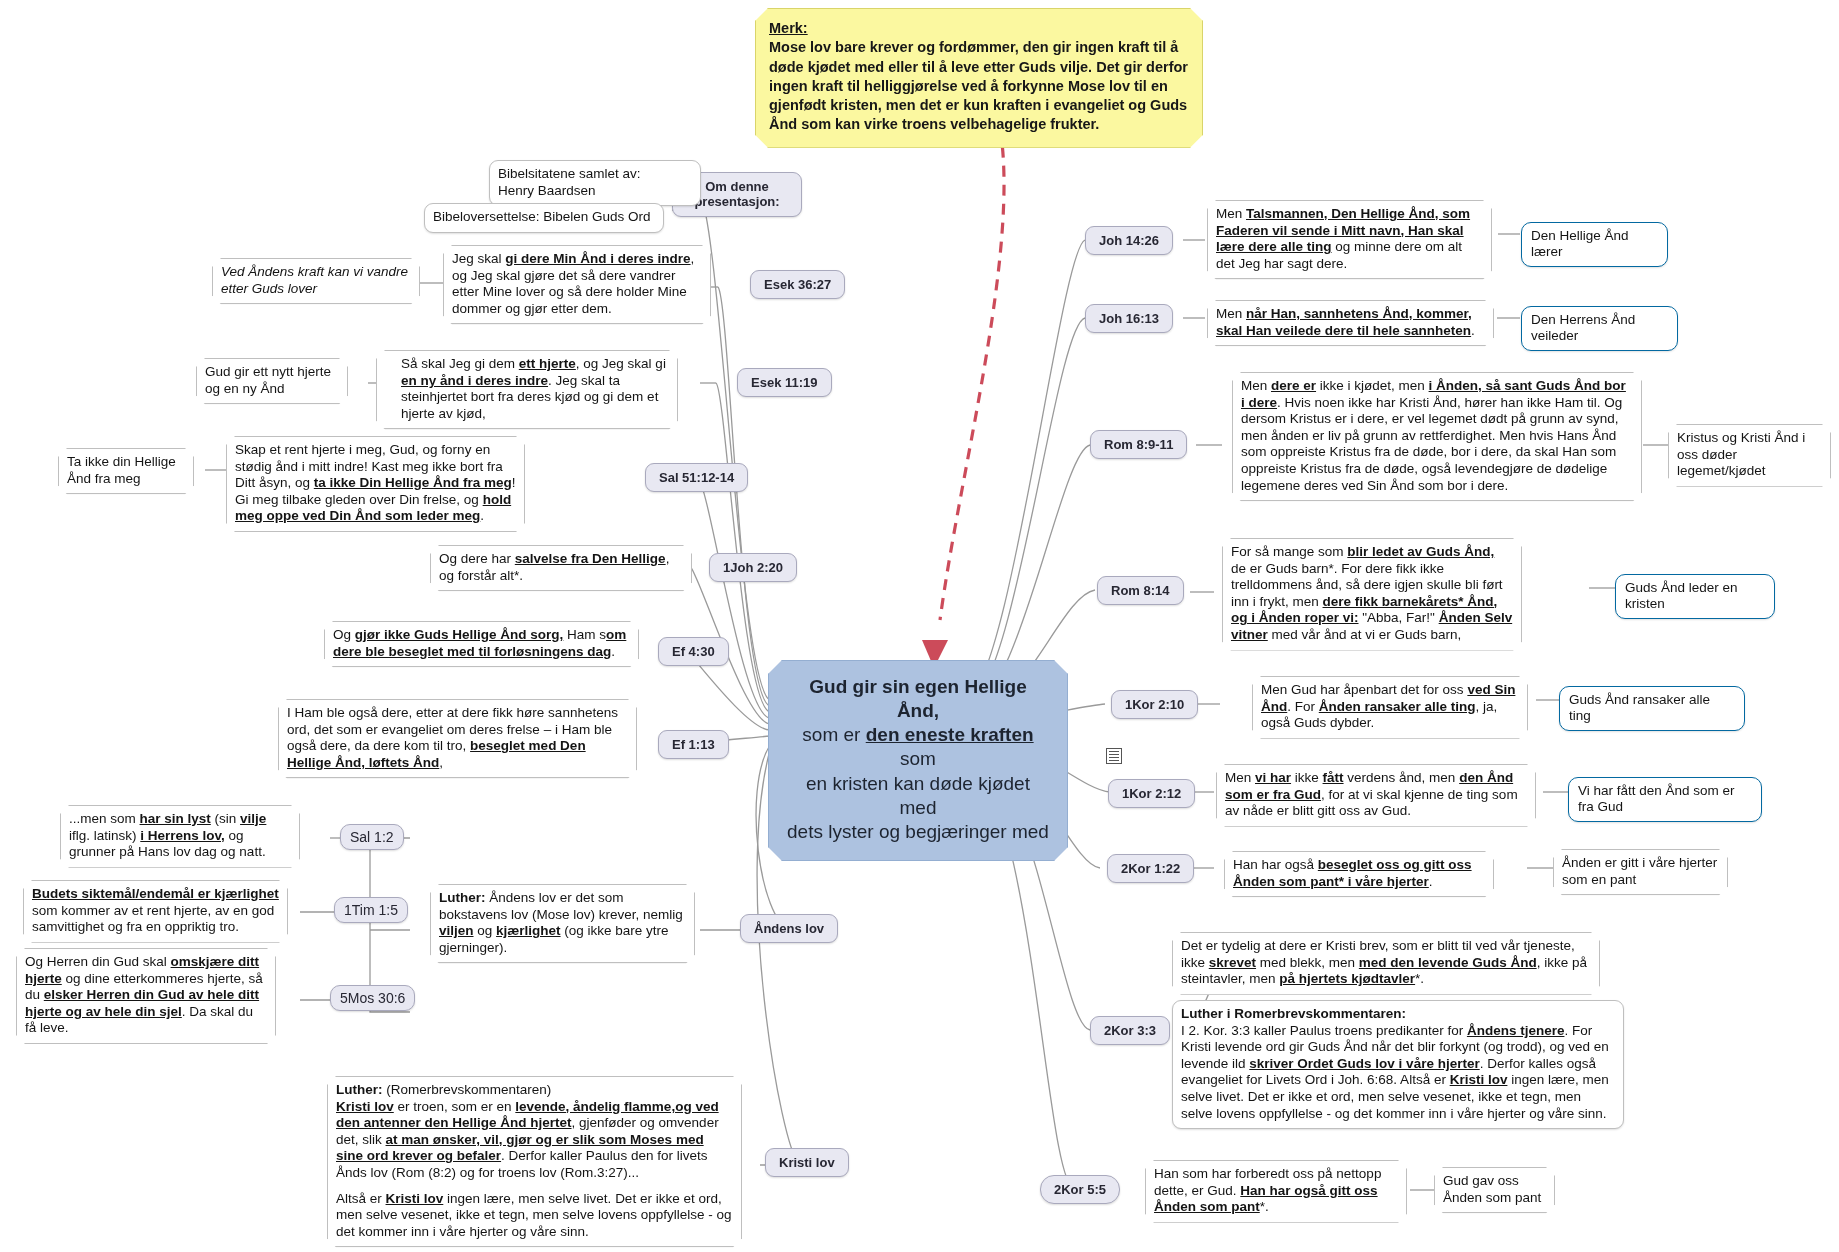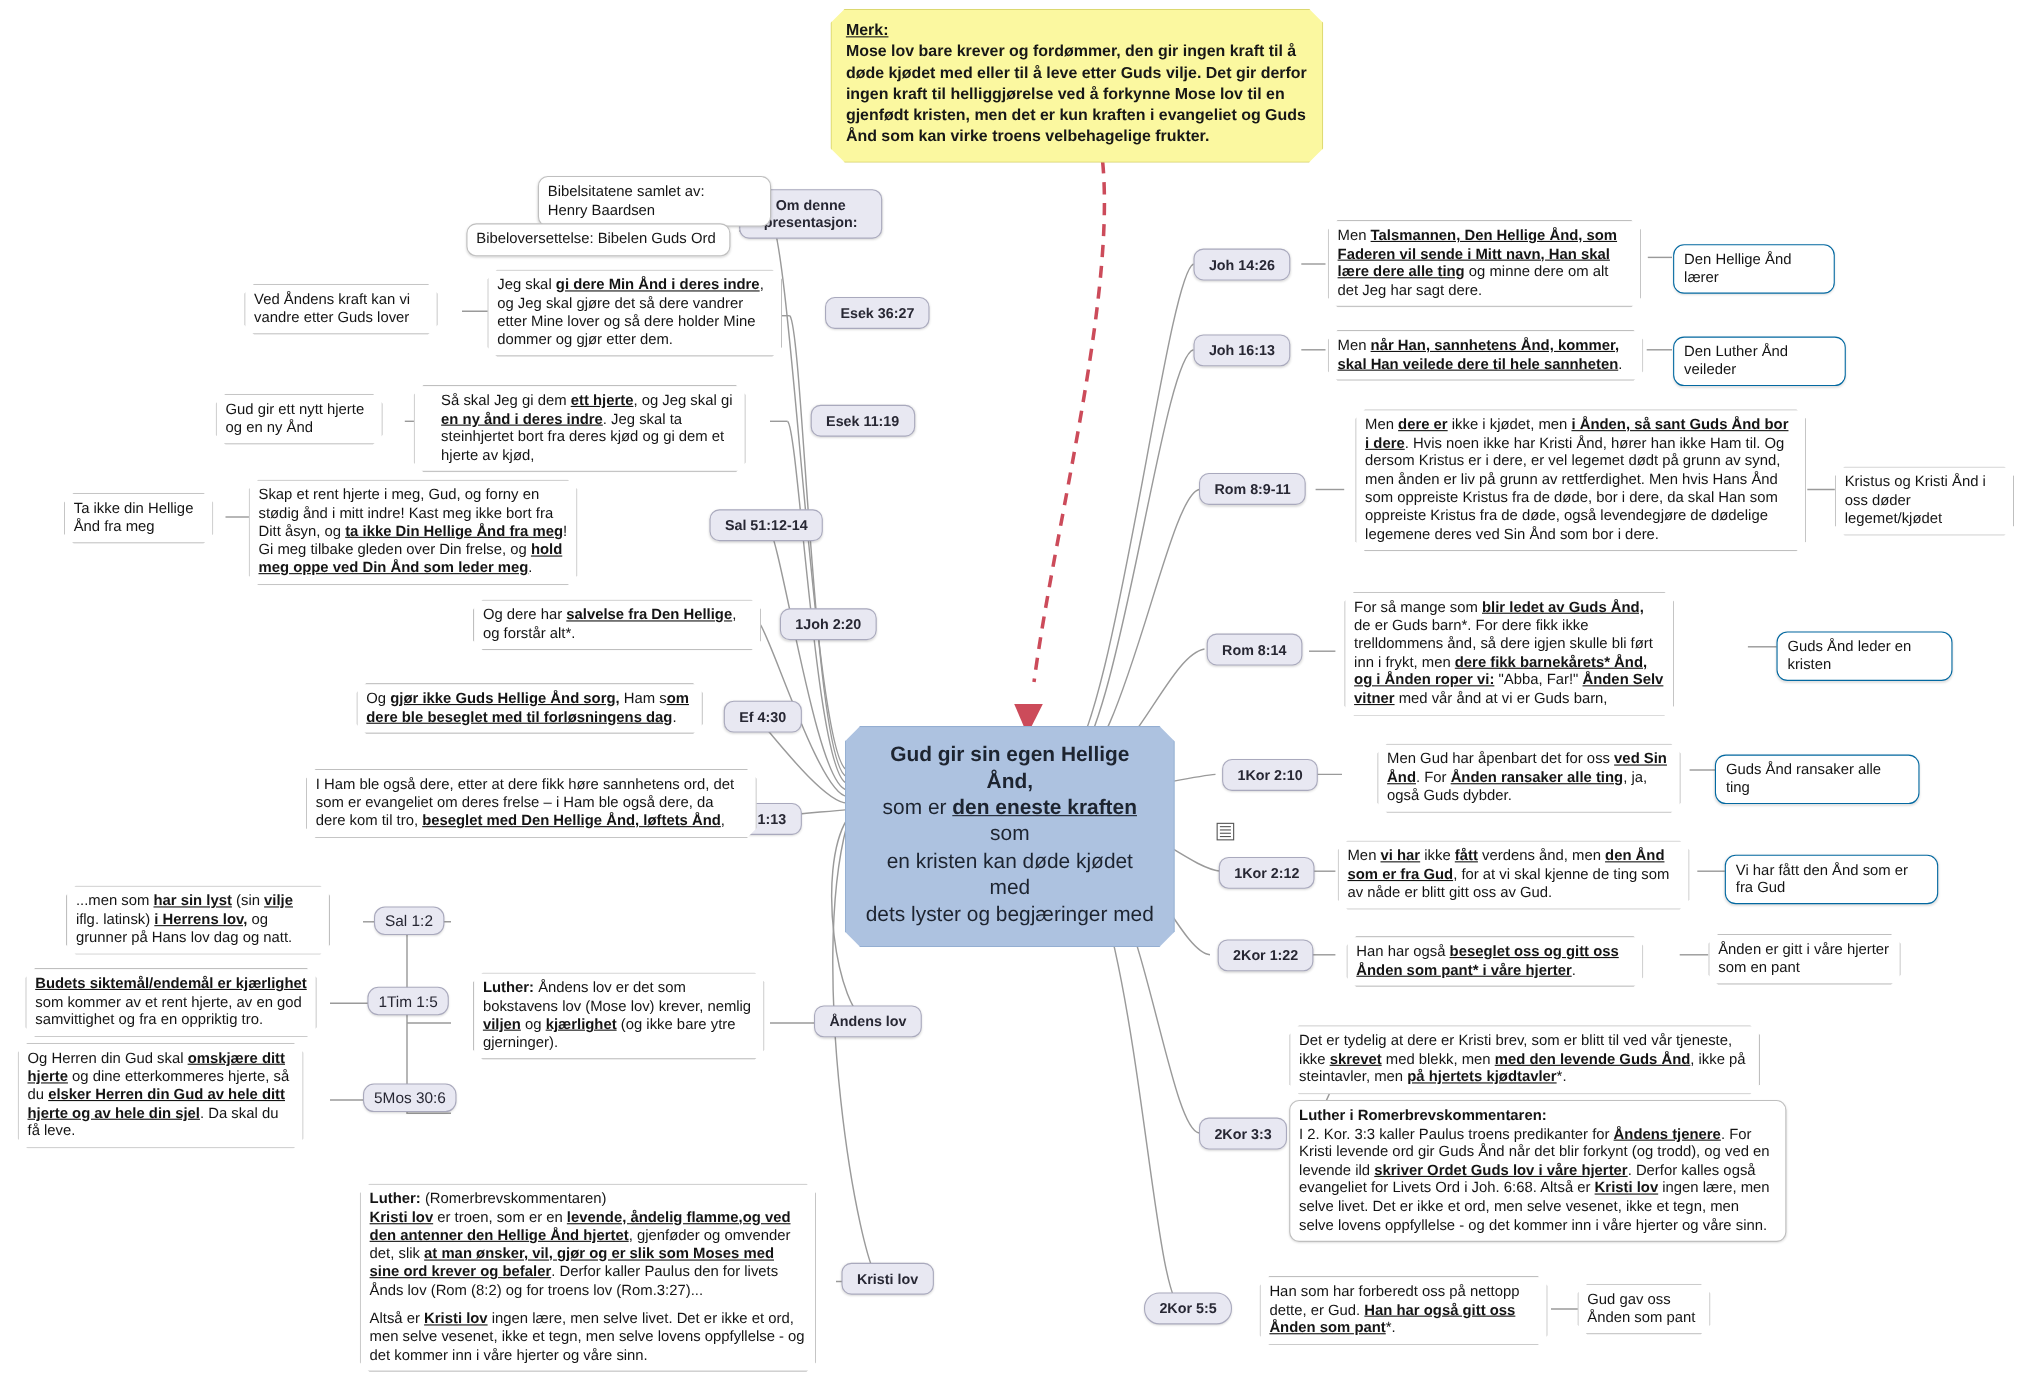--- a/index.html
+++ b/index.html
@@ -204,21 +204,21 @@
   <div class="node quote round" style="left:424px;top:203px;width:240px;">
     <span>Bibeloversettelse: Bibelen Guds Ord</span>
   </div>
 
   <div class="node ref" style="left:750px;top:270px;">
     <span>Esek 36:27</span>
   </div>
   <div class="node quote clip" style="left:443px;top:245px;width:268px;">
     <span>Jeg skal </span><span class="bu">gi dere Min Ånd i deres indre</span><span>, og Jeg skal gjøre det så dere vandrer etter Mine lover og så dere holder Mine dommer og gjør etter dem.</span>
   </div>
-  <div class="node quote clip" style="left:222px;top:258px;width:176px;">
+  <div class="node quote clip" style="left:212px;top:258px;width:208px;font-style:italic;">
     <span>Ved Åndens kraft kan vi vandre etter Guds lover</span>
   </div>
 
   <div class="node ref" style="left:737px;top:368px;">
     <span>Esek 11:19</span>
   </div>
   <div class="node quote clip" style="left:376px;top:350px;width:302px;padding-left:24px;">
     <span>Så skal Jeg gi dem </span><span class="bu">ett hjerte</span><span>, og Jeg skal gi </span><span class="bu">en ny ånd i deres indre</span><span>. Jeg skal ta steinhjertet bort fra deres kjød og gi dem et hjerte av kjød,</span>
   </div>
   <div class="node quote clip" style="left:196px;top:358px;width:152px;">
@@ -245,21 +245,21 @@
   <div class="node ref" style="left:658px;top:637px;">
     <span>Ef 4:30</span>
   </div>
   <div class="node quote clip" style="left:324px;top:621px;width:315px;">
     <span>Og </span><span class="bu">gjør ikke Guds Hellige Ånd sorg,</span><span> Ham s</span><span class="bu">om dere ble beseglet med til forløsningens dag</span><span>.</span>
   </div>
 
   <div class="node ref" style="left:658px;top:730px;">
     <span>Ef 1:13</span>
   </div>
-  <div class="node quote clip" style="left:278px;top:699px;width:410px;">
+  <div class="node quote clip" style="left:278px;top:699px;width:359px;">
     <span>I Ham ble også dere, etter at dere fikk høre sannhetens ord, det som er evangeliet om deres frelse – i Ham ble også dere, da dere kom til tro, </span><span class="bu">beseglet med Den Hellige Ånd, løftets Ånd</span><span>,</span>
   </div>
 
   <div class="node ref" style="left:740px;top:914px;">
     <span>Åndens lov</span>
   </div>
   <div class="node quote clip" style="left:430px;top:884px;width:265px;">
     <b>Luther:</b><span> Åndens lov er det som bokstavens lov (Mose lov) krever, nemlig </span><span class="bu">viljen</span><span>  og </span><span class="bu">kjærlighet</span><span> (og ikke bare ytre gjerninger).</span>
   </div>
 
@@ -304,21 +304,21 @@
     <span>Den Hellige Ånd lærer</span>
   </div>
 
   <div class="node ref" style="left:1085px;top:304px;">
     <span>Joh 16:13</span>
   </div>
   <div class="node quote clip" style="left:1207px;top:300px;width:287px;">
     <span>Men </span><span class="bu">når Han, sannhetens Ånd, kommer, skal Han veilede dere til hele sannheten</span><span>.</span>
   </div>
   <div class="node leaf" style="left:1521px;top:306px;width:157px;">
-    <span>Den Luther Ånd veileder</span>
+    <span>Den Herrens Ånd veileder</span>
   </div>
 
   <div class="node ref" style="left:1090px;top:430px;">
     <span>Rom 8:9-11</span>
   </div>
   <div class="node quote clip" style="left:1232px;top:372px;width:410px;">
     <span>Men </span><span class="bu">dere er</span><span> ikke i kjødet, men </span><span class="bu">i Ånden, så sant Guds Ånd bor i dere</span><span>. Hvis noen ikke har Kristi Ånd, hører han ikke Ham til. Og dersom Kristus er i dere, er vel legemet dødt på grunn av synd, men ånden er liv på grunn av rettferdighet. Men hvis Hans Ånd som oppreiste Kristus fra de døde, bor i dere, da skal Han som oppreiste Kristus fra de døde, også levendegjøre de dødelige legemene deres ved Sin Ånd som bor i dere.</span>
   </div>
   <div class="node quote clip" style="left:1668px;top:424px;width:163px;">
     <span>Kristus og Kristi Ånd i oss døder legemet/kjødet</span>

